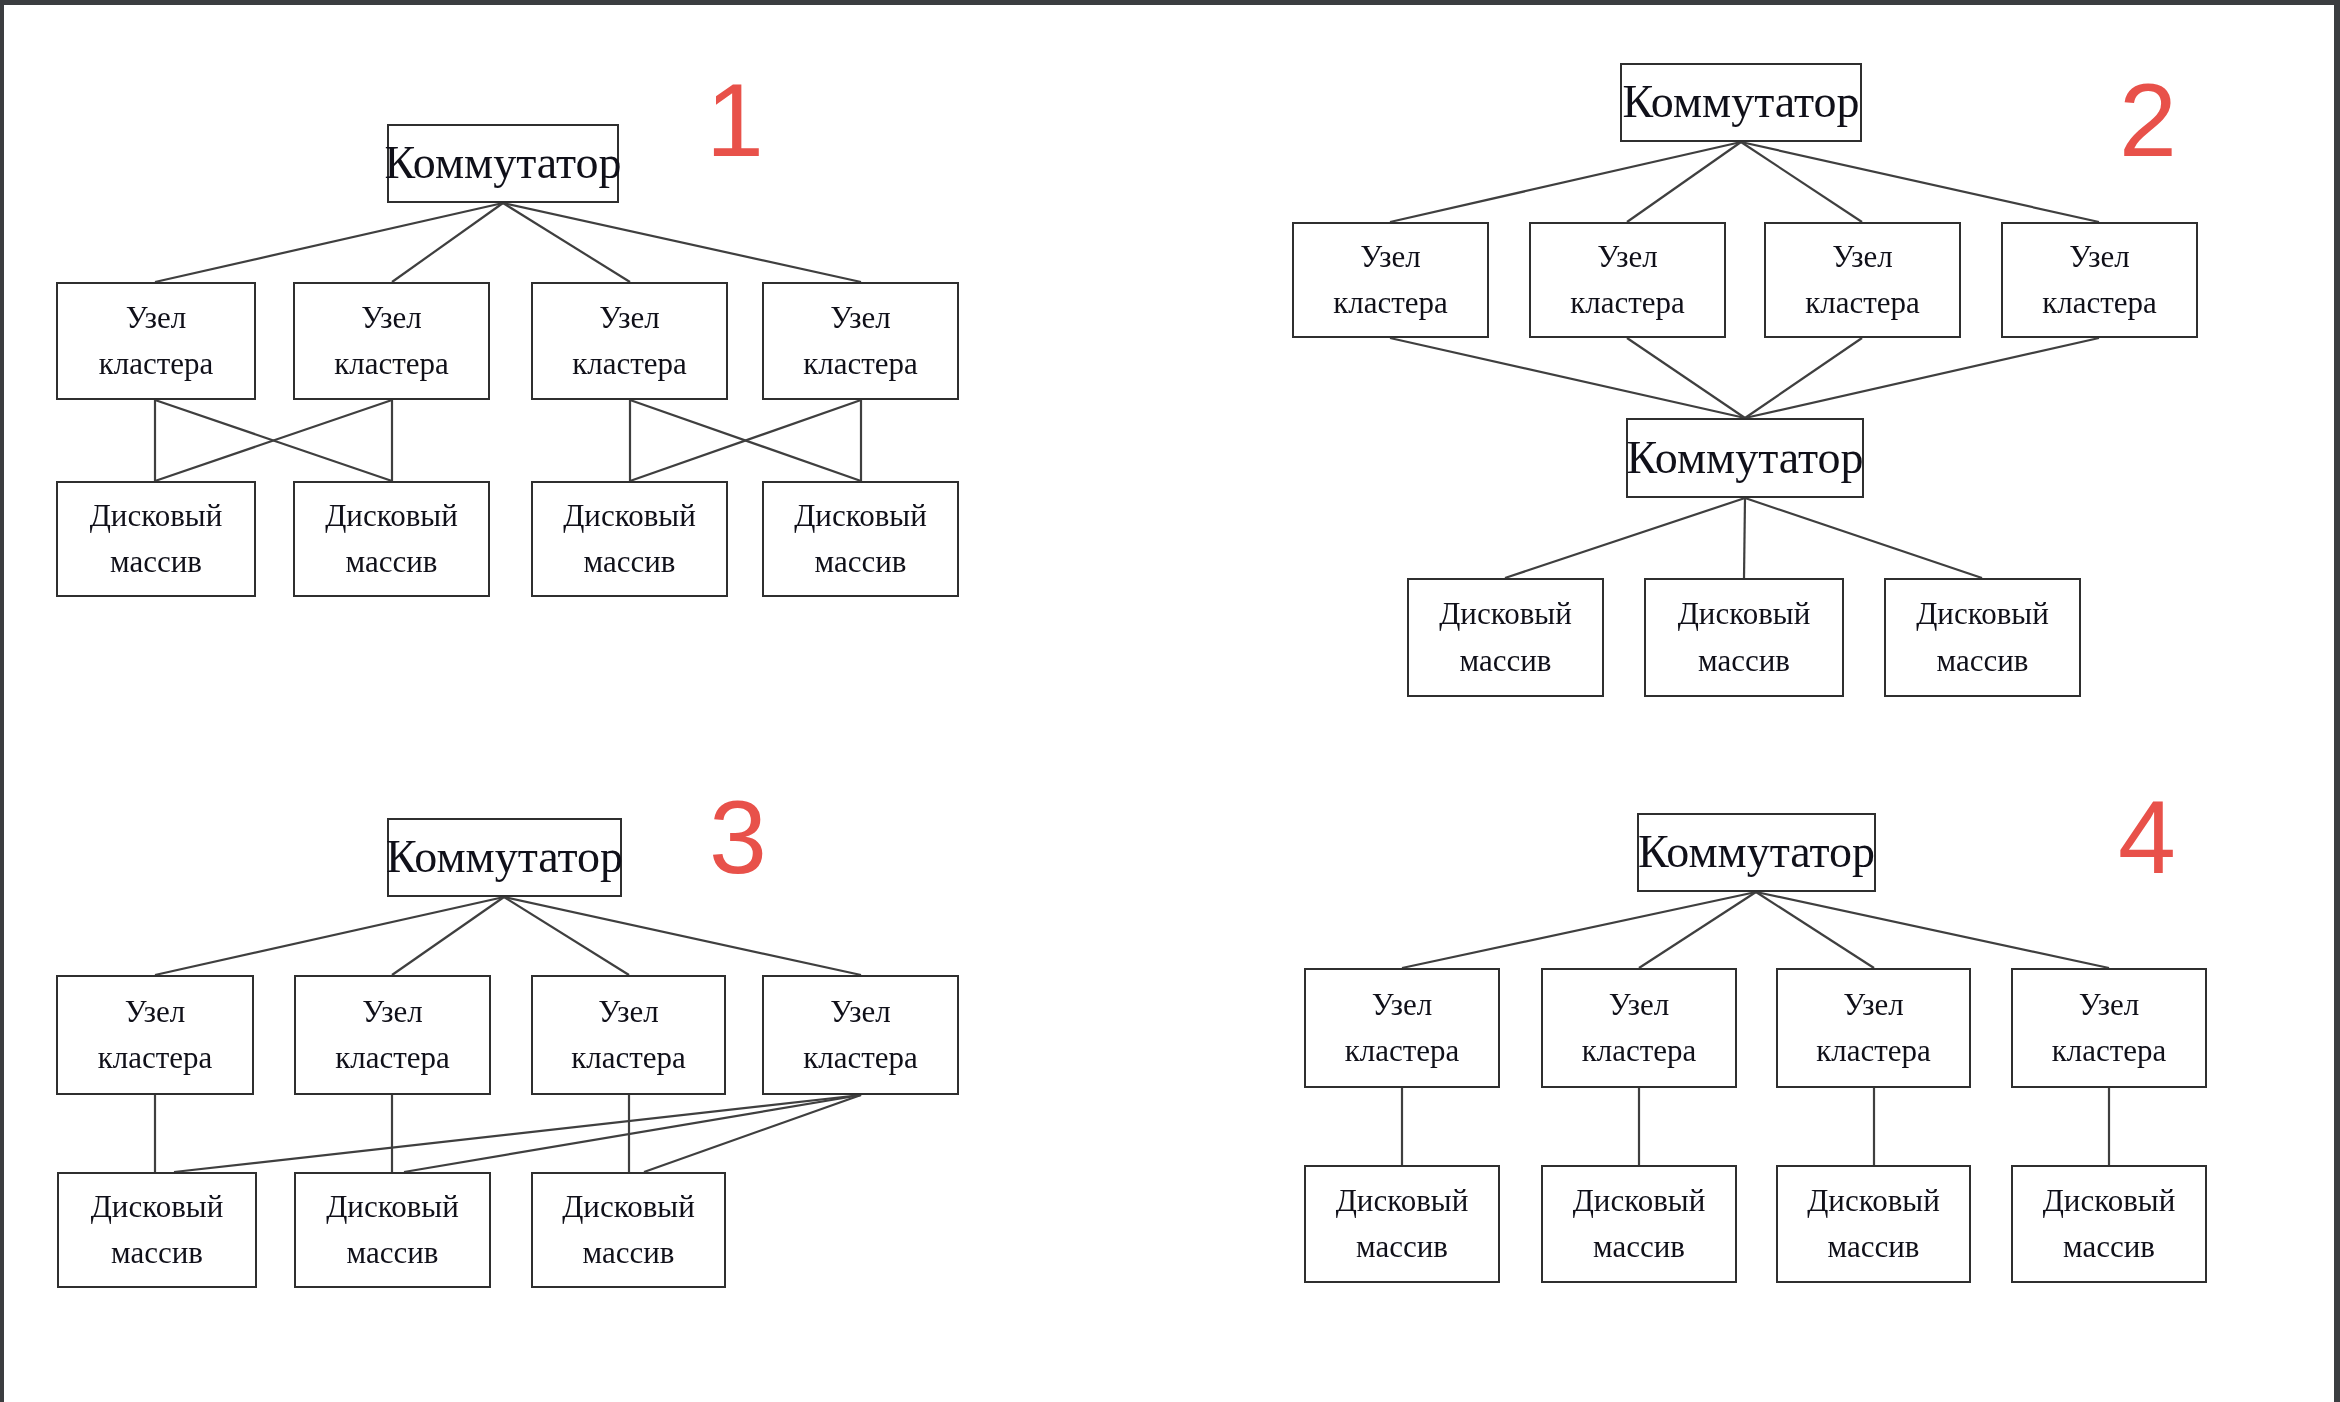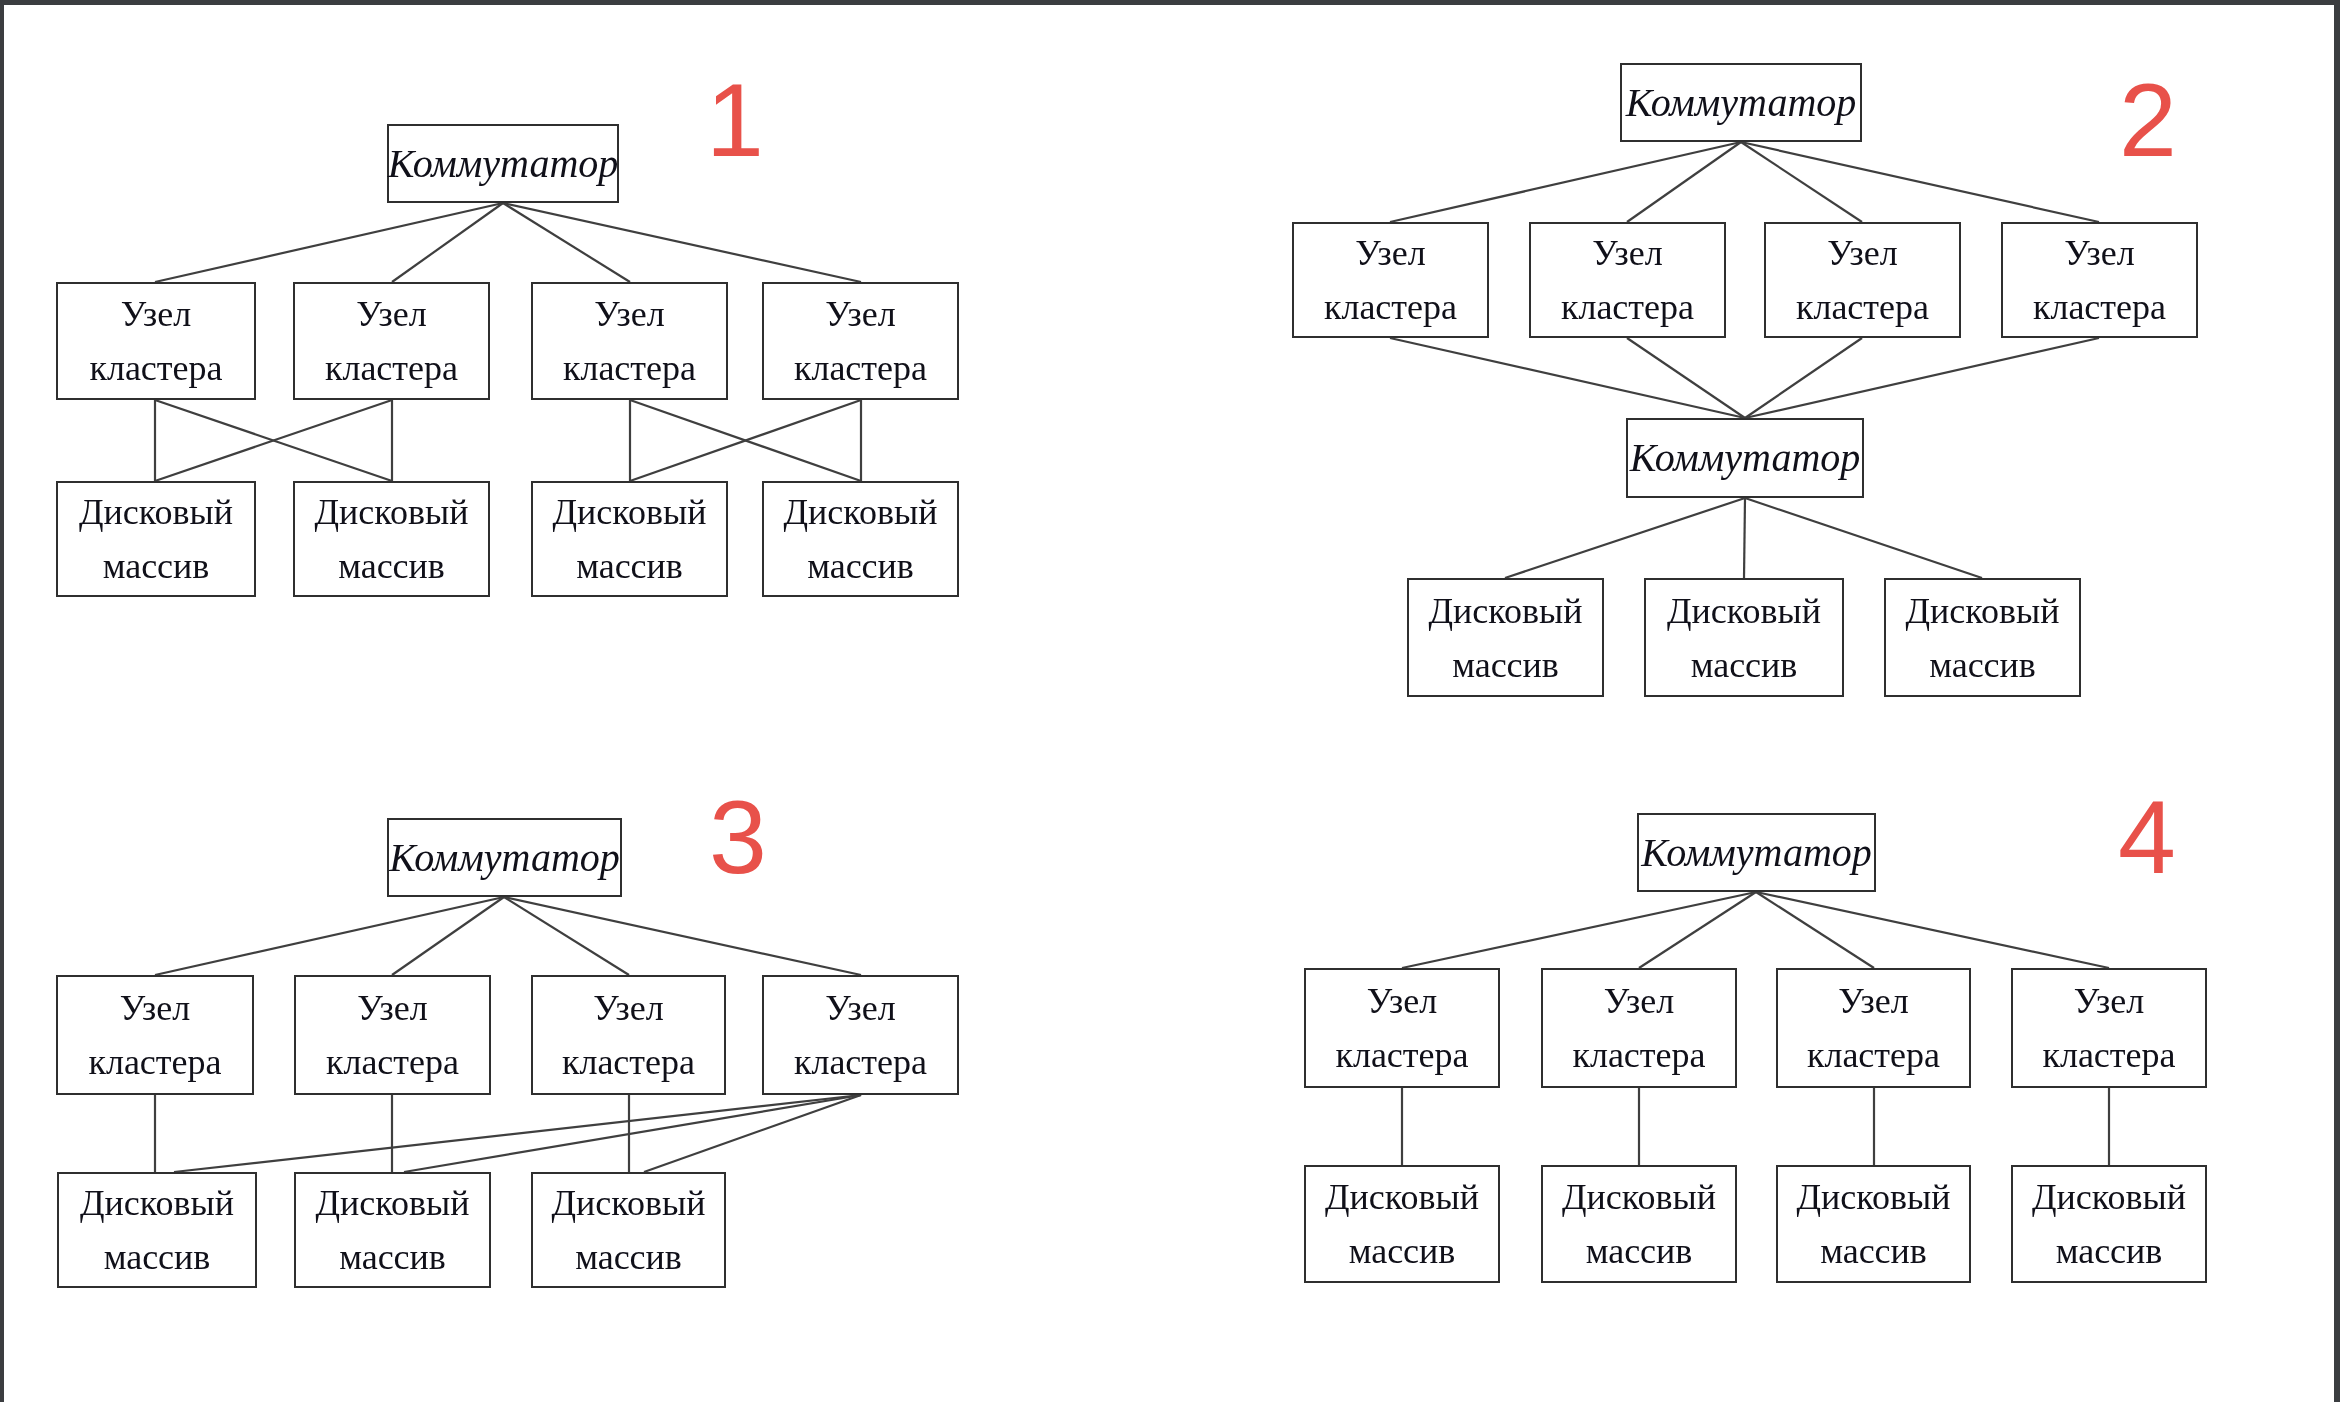--- a/index.html
+++ b/index.html
@@ -25,25 +25,25 @@
   }
   #wires{position:absolute;left:0;top:0;width:2340px;height:1402px;}
   .cline{stroke:var(--line);stroke-width:2.2px;fill:none;}
   .box{
     position:absolute;
     box-sizing:border-box;
     border:2.5px solid var(--box_border);
     background:var(--bg);
     display:flex;align-items:center;justify-content:center;
     text-align:center;
-    font-size:36px;line-height:1.5;
+    font-size:31px;line-height:1.5;
     padding:0 10px;
     color:var(--text);
   }
-  .box.switch{font-size:40px;line-height:1.1;font-style:italic;}
+  .box.switch{font-size:46px;line-height:1.1;}
   .num{
     position:absolute;
     width:90px;
     text-align:center;
     font-family:"Liberation Sans", sans-serif;
     font-size:104px;line-height:1;
     color:var(--number);
   }
 </style>
 </head>

